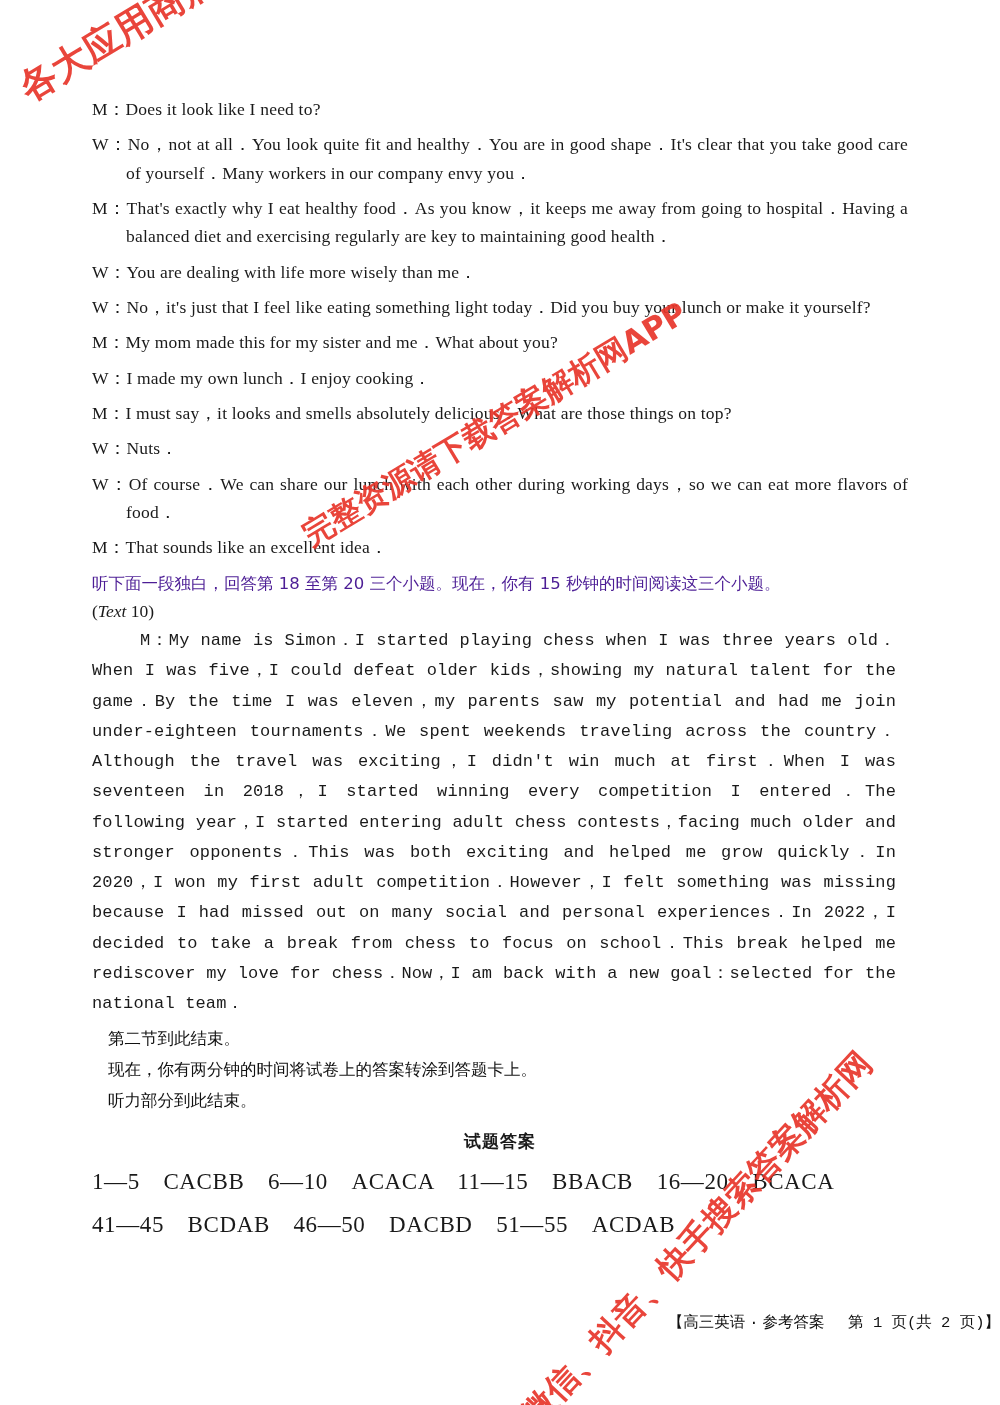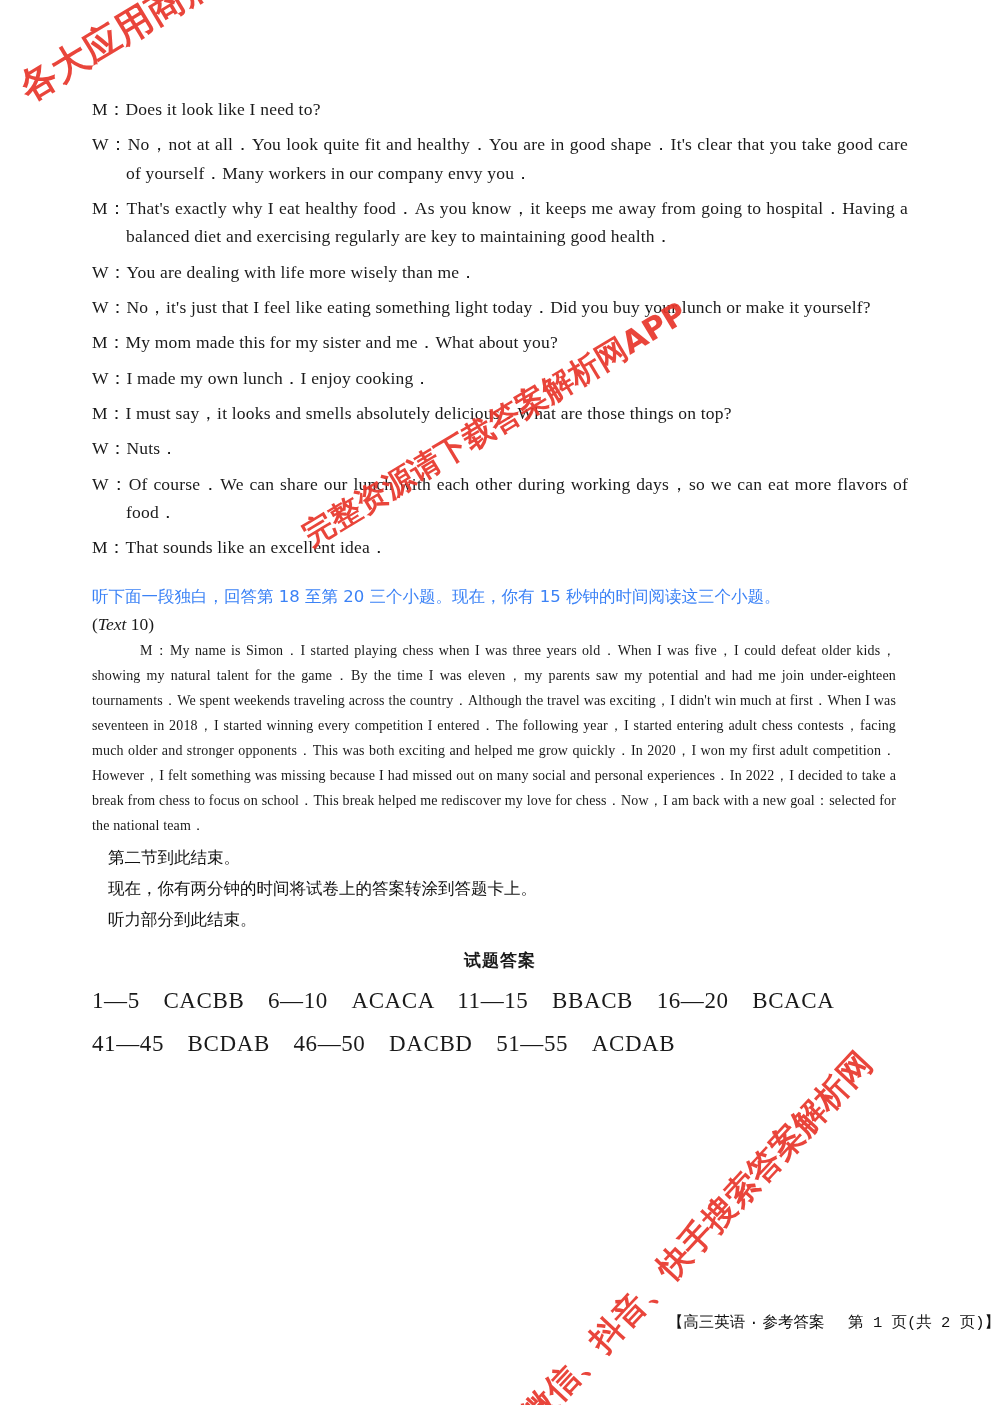--- a/index.html
+++ b/index.html
@@ -33,42 +33,43 @@
     display: inline;
   }
   .hang {
     padding-left: 34px;
     text-indent: -34px;
   }
   .cn {
     font-family: "DejaVu Sans", sans-serif;
     font-size: 16.5px;
     line-height: 1.6;
-    margin: 22px 0 4px 0;
-    color: #3b82f6;
+    margin: 9px 0 4px 0;
+    color: #4c1d95;
   }
   .cn-line {
     font-family: "DejaVu Sans", sans-serif;
     font-size: 16.5px;
     line-height: 1.75;
     margin: 2px 16px;
     color: #111;
   }
   .textlabel {
     font-size: 17.5px;
     margin: 2px 0 4px 0;
   }
   .textlabel i { font-style: italic; }
   .mono-para {
-    font-size: 14px;
+    font-size: 17px;
     line-height: 1.78;
     text-align: justify;
     text-justify: inter-word;
     margin: 4px 12px 6px 0;
     letter-spacing: 0.15px;
+    font-family: Liberation Mono, monospace;
   }
   .mono-para .indent { display: inline-block; width: 48px; }
   .answers-title {
     text-align: center;
     font-family: "DejaVu Sans", sans-serif;
     font-weight: bold;
     font-size: 17px;
     margin: 14px 0 8px 0;
     letter-spacing: 1px;
   }

